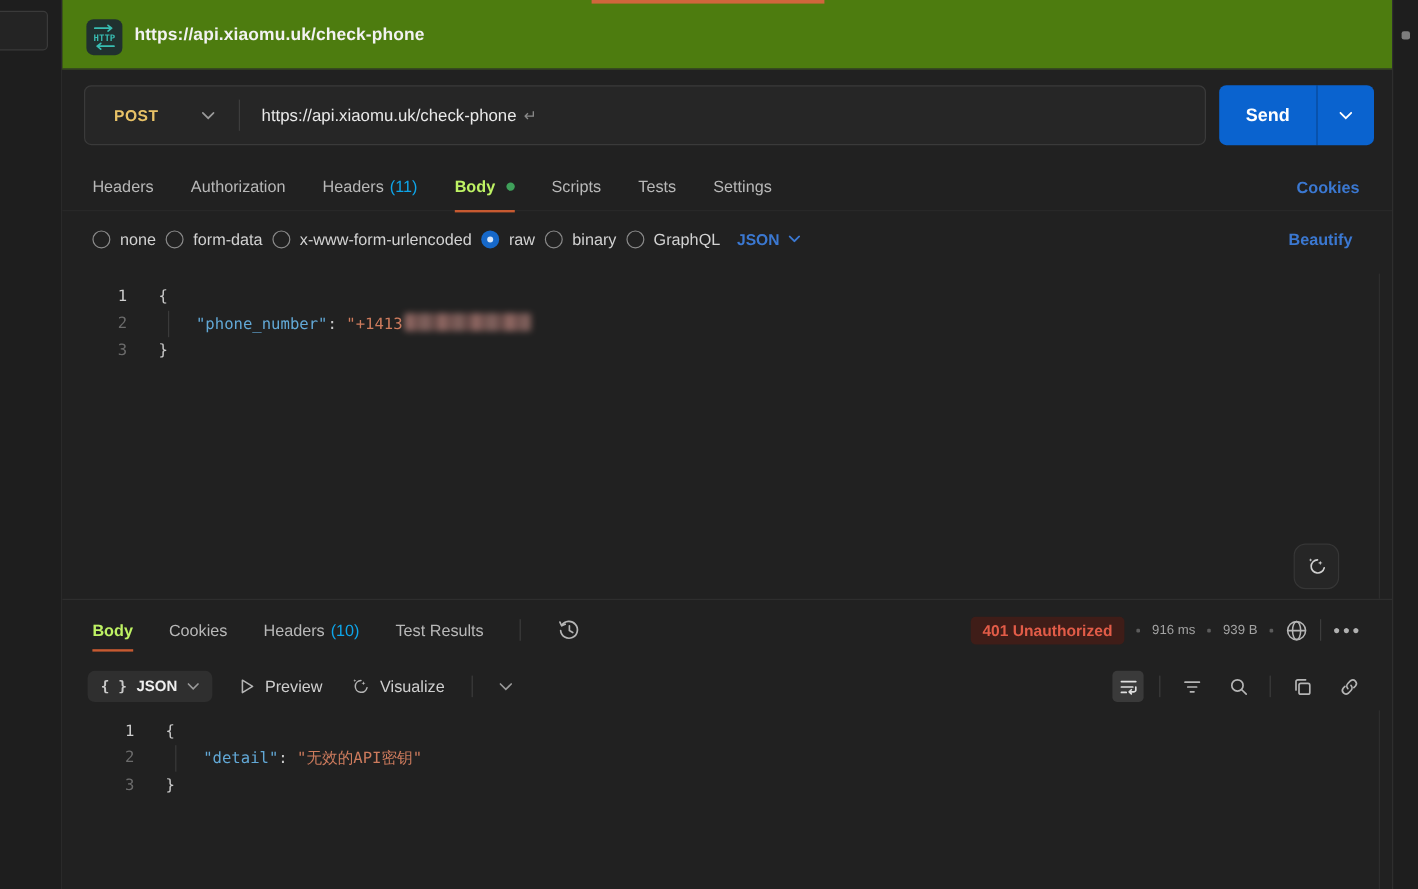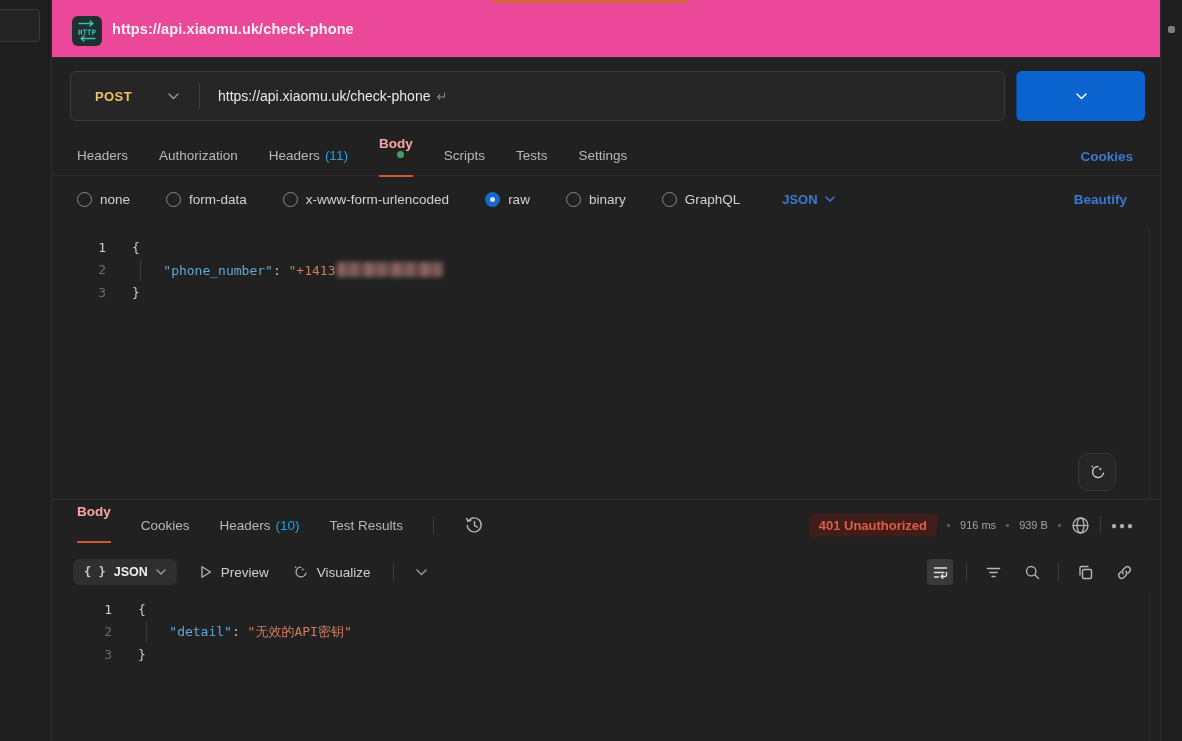--- a/index.html
+++ b/index.html
@@ -12,21 +12,21 @@
     -webkit-font-smoothing:antialiased;
   }
   
   .left-rail { position:absolute; left:0; top:0; width:52px; height:741px; background:#1e1e1e; border-right:1px solid #2e2e2e; }
   .left-rail .partial-tab { position:absolute; left:-6px; top:9px; width:46px; height:33px; border:1px solid #3a3a3a; border-radius:4px; background:#242424; }
   .right-rail { position:absolute; right:0; top:0; width:22px; height:741px; background:#1e1e1e; border-left:1px solid #2e2e2e; }
   .right-rail .mini-dot { position:absolute; left:7px; top:26px; width:7px; height:7px; border-radius:2px; background:#7d7d7d; }
   .main { position:absolute; left:52px; top:0; width:1108px; height:741px; background:#212121; }
 
   
-  .header { position:absolute; left:0; top:0; width:100%; height:58px; background:#ec4899; border-bottom:1px solid #2a2a2a; }
+  .header { position:absolute; left:0; top:0; width:100%; height:58px; background:#4d7c0f; border-bottom:1px solid #2a2a2a; }
   .tab-accent { position:absolute; left:441px; top:0; width:194px; height:3px; background:#d0663c; }
   .http-badge { position:absolute; left:20px; top:16px; width:30px; height:30px; background:#20302f; border-radius:6px; display:flex; align-items:center; justify-content:center; }
   .page-title { position:absolute; left:60px; top:0; height:58px; display:flex; align-items:center; font-size:14.5px; font-weight:700; color:#f2f2f2; letter-spacing:.1px; }
   .save-group { position:absolute; right:18px; top:11px; height:37px; display:flex; border-radius:6px; overflow:hidden; background:#2d2d2d; }
   .save-main { display:flex; align-items:center; gap:8px; padding:0 14px; font-size:13.5px; color:#ececec; cursor:pointer; }
   .save-caret { width:36px; display:flex; align-items:center; justify-content:center; border-left:1px solid #404040; color:#c7c7c7; cursor:pointer; }
 
   
   .url-row { position:absolute; left:0; top:70px; width:100%; height:52px; }
   .url-box { position:absolute; left:18px; top:1px; width:935px; height:50px; background:#262626; border:1px solid #3a3a3a; border-radius:6px; display:flex; align-items:center; }
@@ -36,27 +36,27 @@
   .url-text { margin-left:18px; font-size:14px; color:#e9e9e9; }
   .return-char { color:#8a8a8a; font-size:13px; margin-left:6px; }
   .send-group { position:absolute; left:964px; top:1px; width:129px; height:50px; display:flex; border-radius:6px; overflow:hidden; background:#0a63cf; }
   .send-main { width:81px; display:flex; align-items:center; justify-content:center; color:#fff; font-size:15px; font-weight:700; cursor:pointer; }
   .send-caret { flex:1; display:flex; align-items:center; justify-content:center; border-left:1px solid rgba(0,0,0,.28); color:#fff; cursor:pointer; }
 
   
   .req-tabs { position:absolute; left:0; top:136px; width:100%; height:40px; display:flex; align-items:center; padding-left:25px; gap:31px; border-bottom:1px solid #282828; }
   .tab { position:relative; height:40px; display:flex; align-items:center; font-size:13.5px; color:#b8b8b8; cursor:pointer; white-space:nowrap; }
   .tab .count { color:#0ea5e9; margin-left:5px; }
-  .tab.active { color:#fca5a5; font-weight:600;flex-direction:column; }
+  .tab.active { color:#bef264; font-weight:600; }
   .tab.active::after { content:""; position:absolute; left:0; right:0; bottom:-1px; height:2px; background:#c75a31; }
   .tab .mod-dot { width:7px; height:7px; border-radius:50%; background:#3fa05a; margin-left:9px; }
   .cookies-link { position:absolute; right:27px; top:0; height:40px; display:flex; align-items:center; color:#3b78d1; font-size:13.5px; font-weight:600; cursor:pointer; }
 
   
-  .radio-row { position:absolute; left:0; top:182px; width:100%; height:34px; display:flex; align-items:center; padding-left:25px; gap:36px; }
+  .radio-row { position:absolute; left:0; top:182px; width:100%; height:34px; display:flex; align-items:center; padding-left:25px; gap:8px; }
   .radio-item { display:flex; align-items:center; gap:8px; cursor:pointer; }
   .radio-circle { width:15px; height:15px; border-radius:50%; border:1px solid #8a8a8a; background:transparent; }
   .radio-item.selected .radio-circle { border:none; background:#1668c9; position:relative; }
   .radio-item.selected .radio-circle::after { content:""; position:absolute; left:5px; top:5px; width:5px; height:5px; border-radius:50%; background:#d7e7fb; }
   .radio-label { font-size:13.5px; color:#d2d2d2; }
   .lang-select { display:flex; align-items:center; gap:7px; margin-left:6px; cursor:pointer; }
   .lang-label { color:#3b78d1; font-size:13px; font-weight:700; }
   .beautify-link { position:absolute; right:33px; top:0; height:34px; display:flex; align-items:center; color:#3b78d1; font-size:13.5px; font-weight:600; cursor:pointer; }
 
   
@@ -136,20 +136,21 @@
         <span class="method-label">POST</span>
         <svg width="11" height="7" viewBox="0 0 11 7">
             <path d="M1 1 l4.5 4.5 L10 1" stroke="#9a9a9a" stroke-width="1.4" fill="none" stroke-linecap="round"></path>
           </svg>
       </div>
       <div class="url-divider"></div>
       <span class="url-text">https://api.xiaomu.uk/check-phone</span>
       <span class="return-char">↵</span>
     </div>
     <div class="send-group">
+      <div class="send-main">Send</div>
       <div class="send-caret">
         <svg width="11" height="7" viewBox="0 0 11 7">
             <path d="M1 1 l4.5 4.5 L10 1" stroke="#ffffff" stroke-width="1.5" fill="none" stroke-linecap="round"></path>
           </svg>
       </div>
     </div>
   </div>
 
   <div class="req-tabs">
     <div class="tab">

